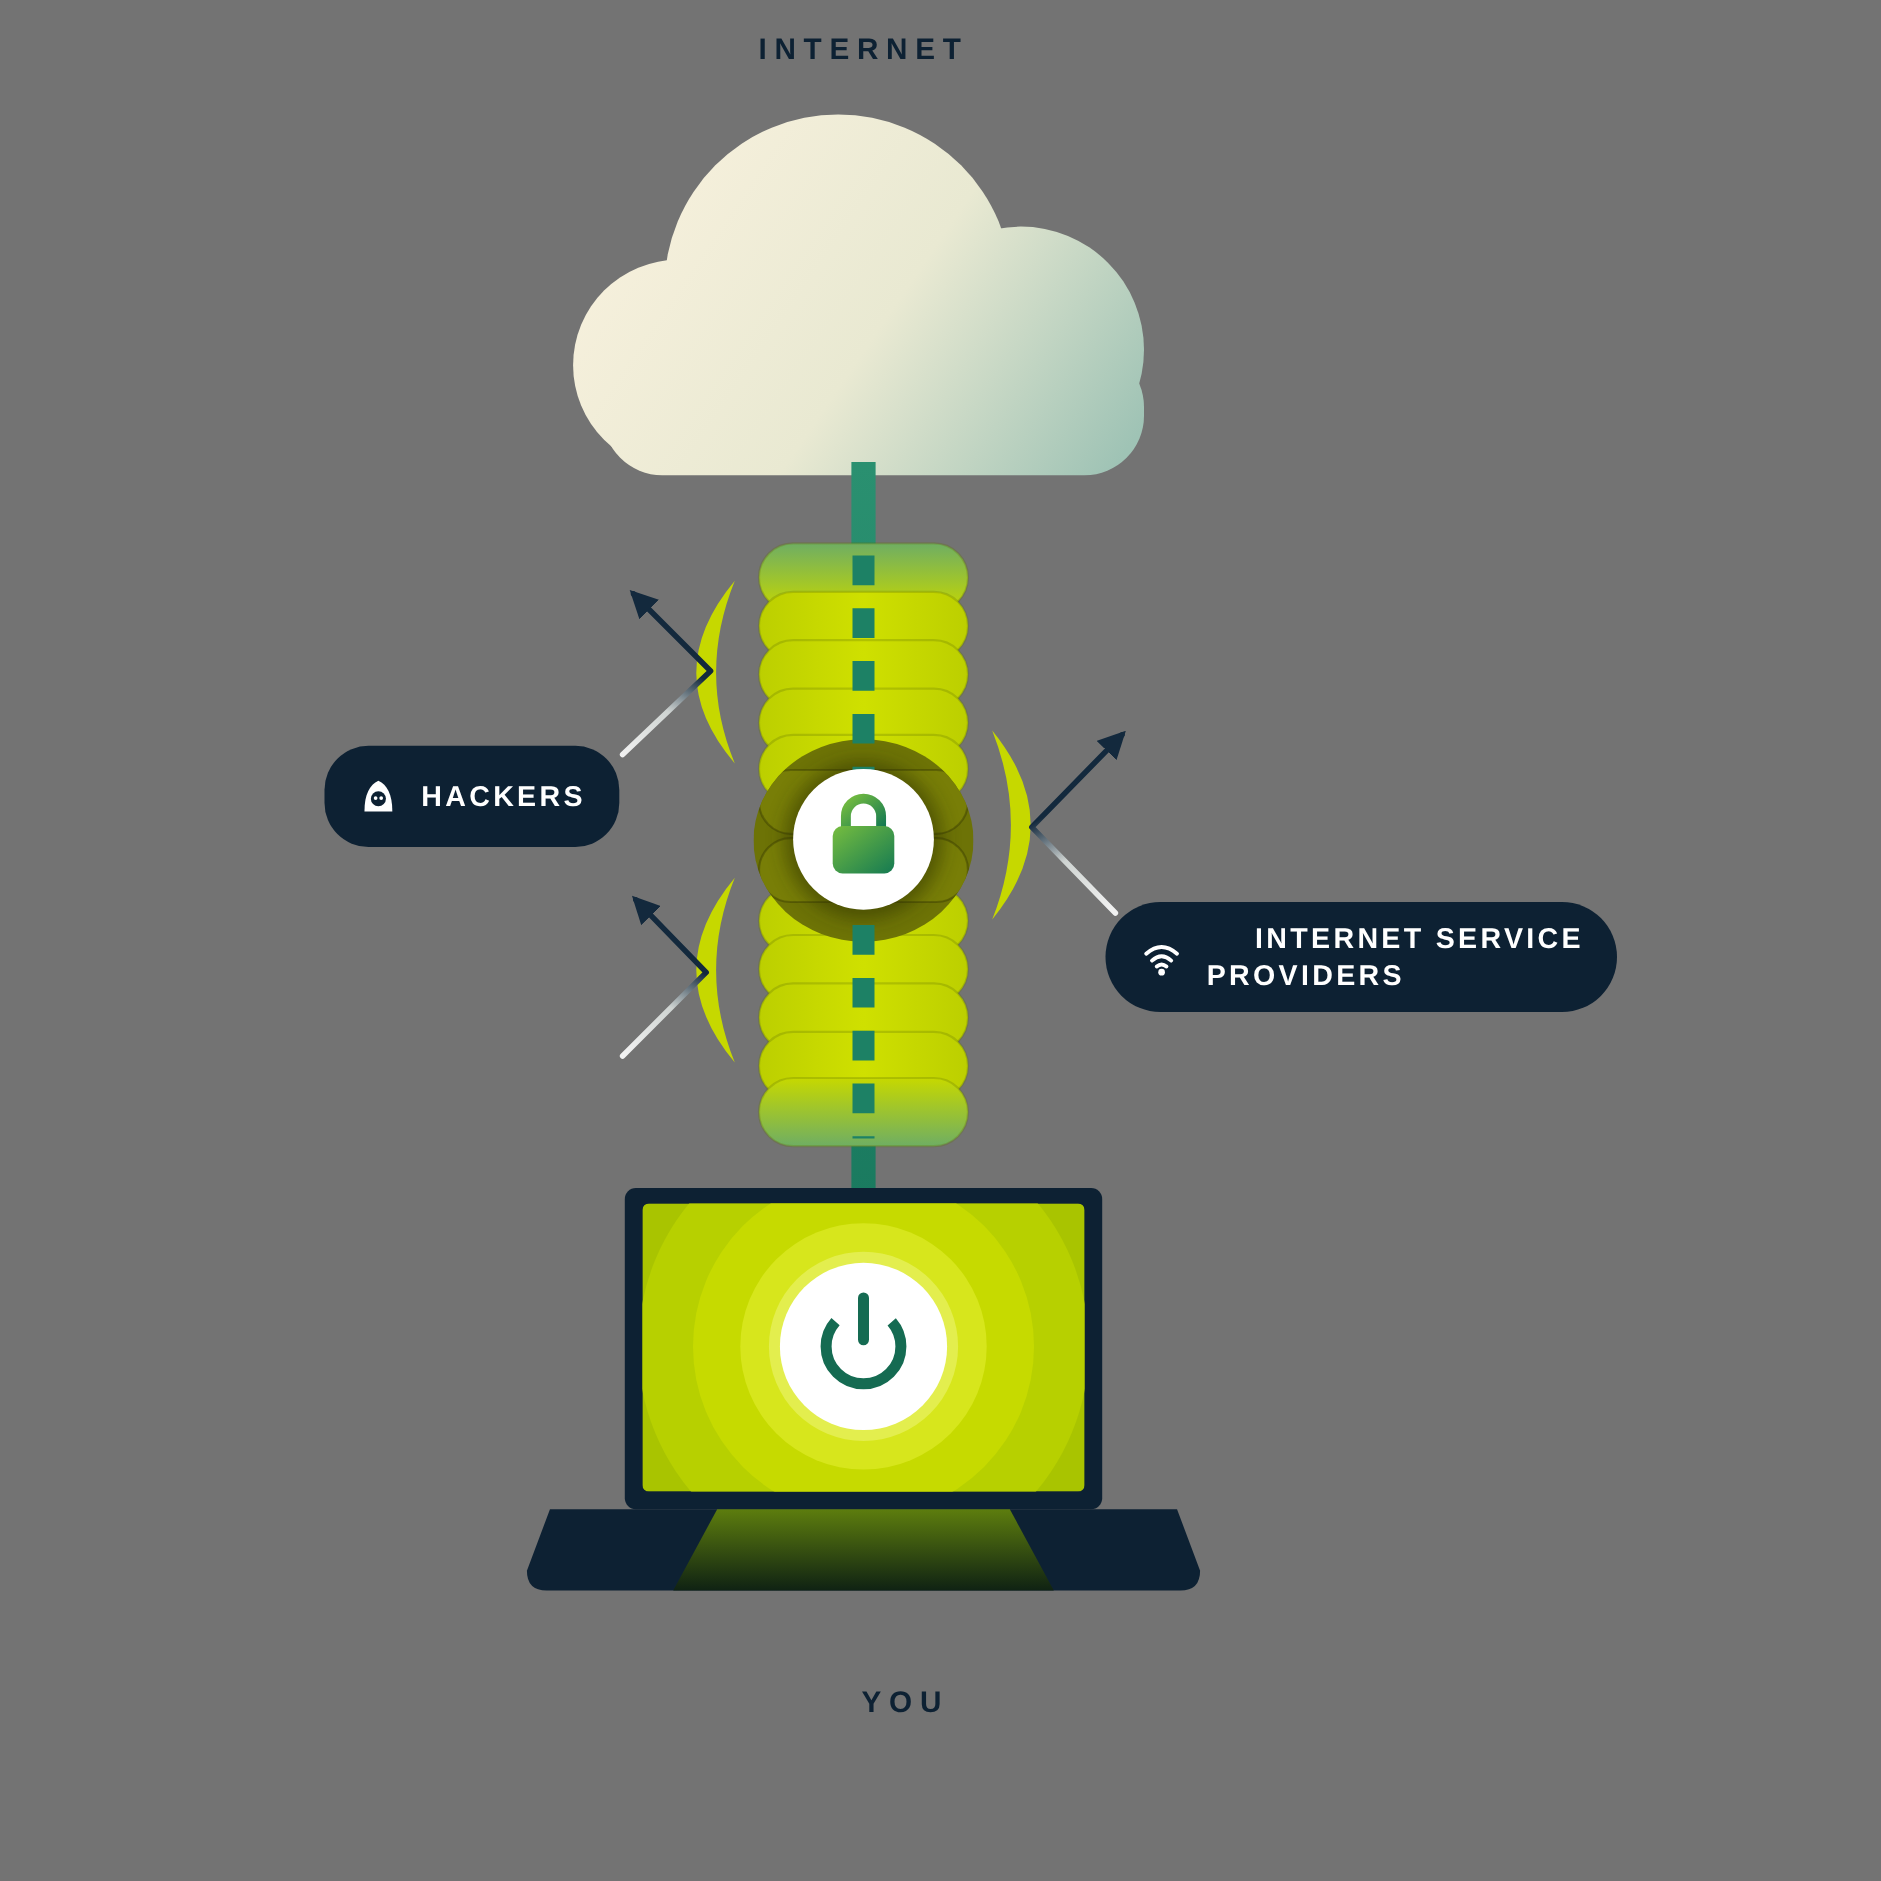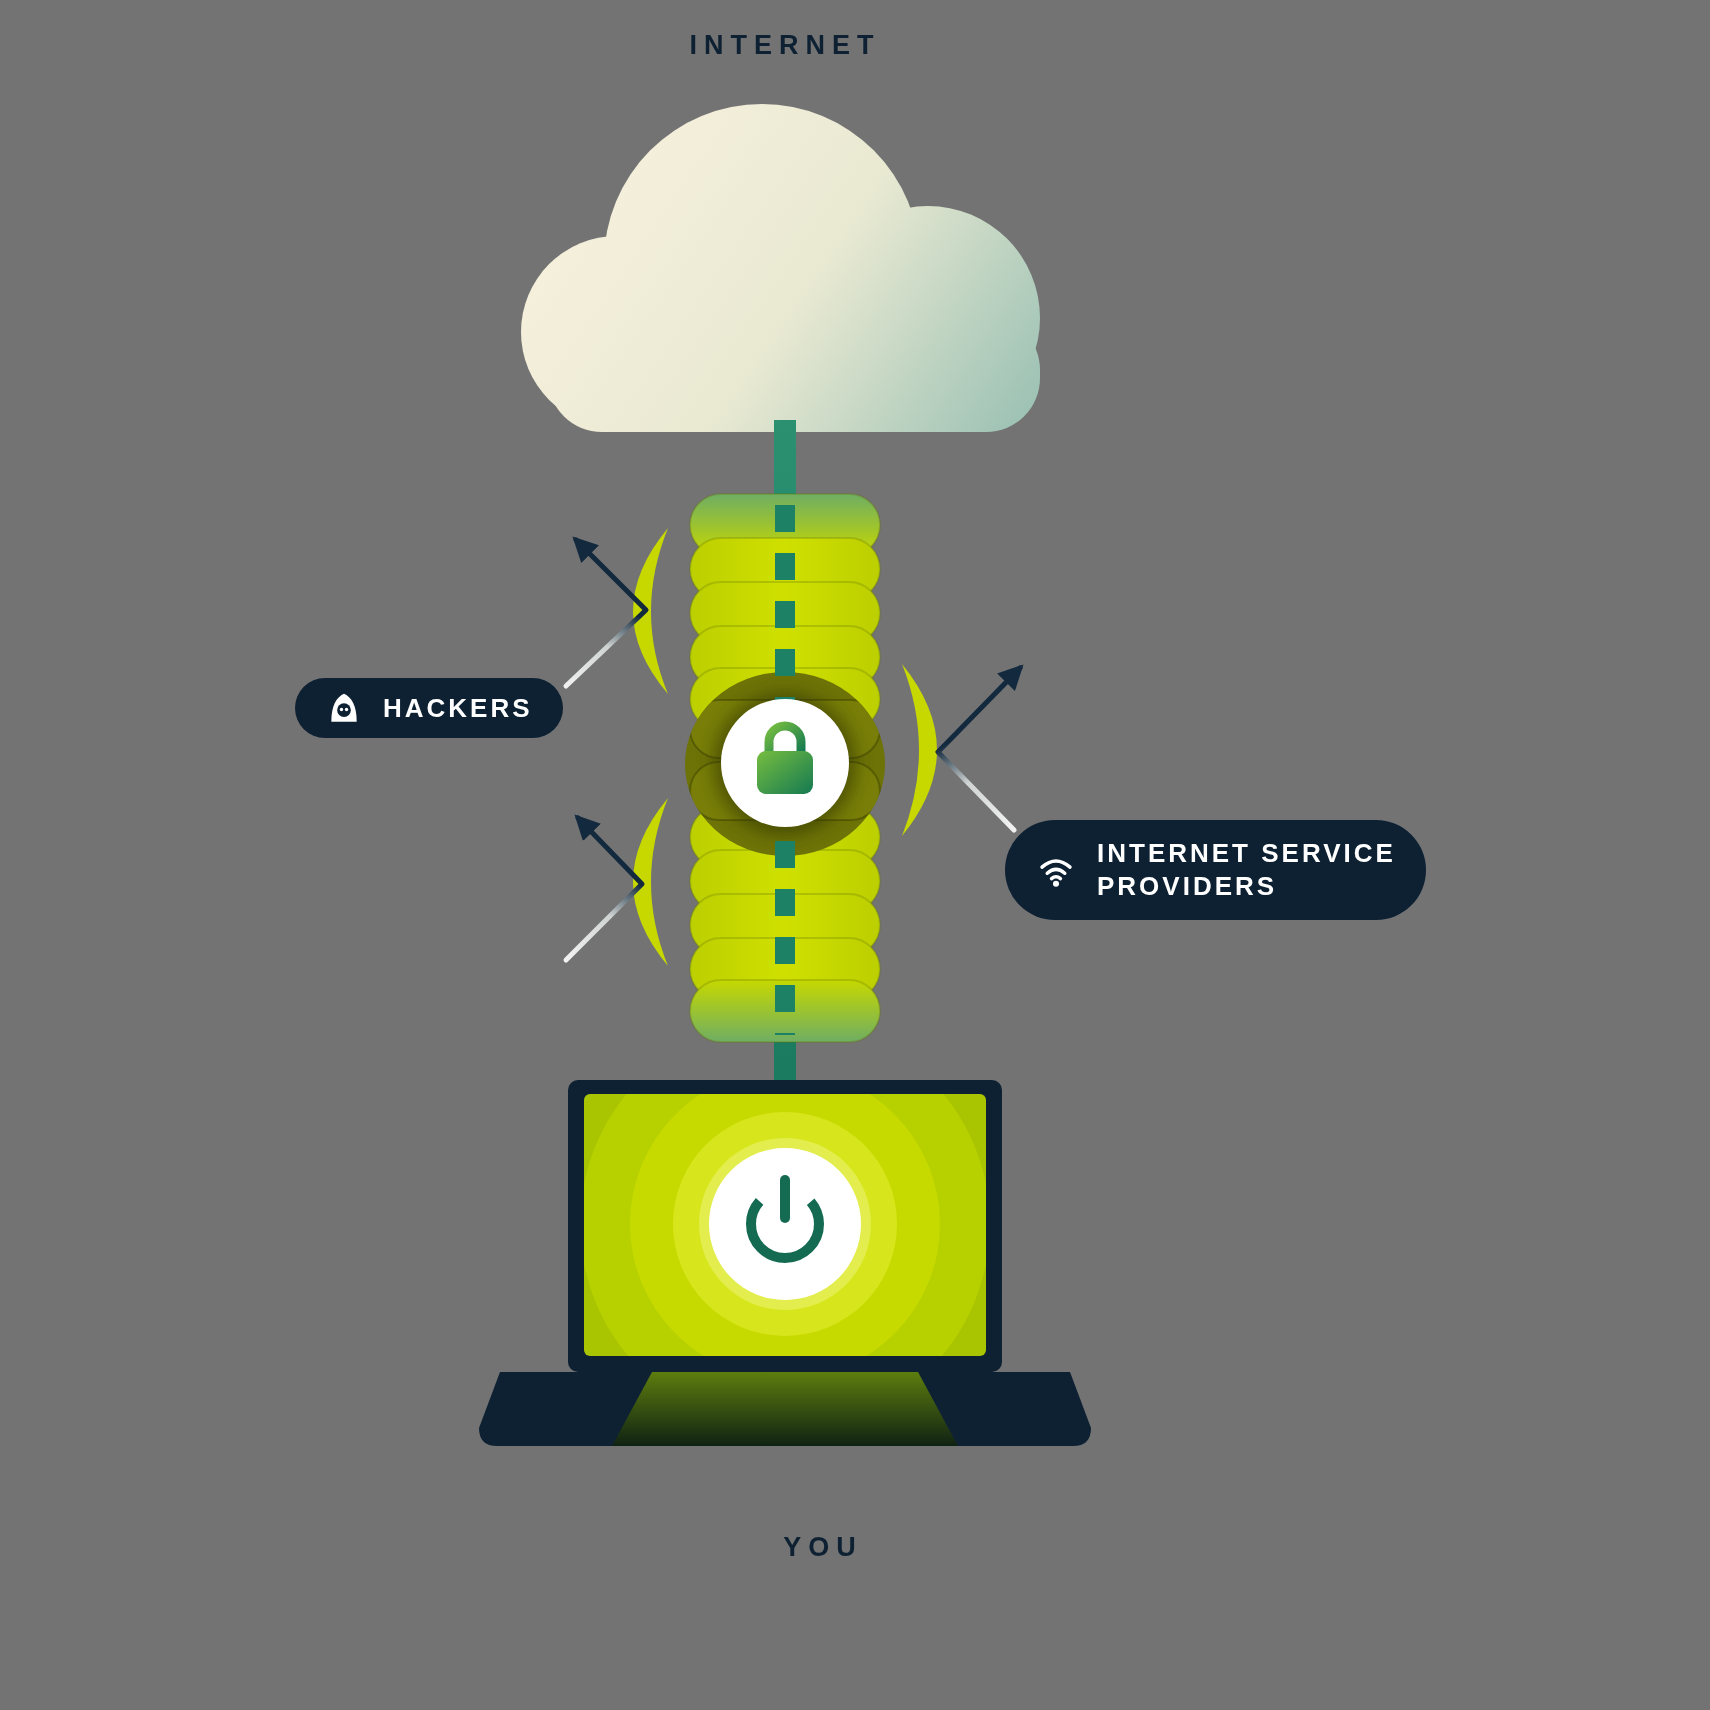--- a/index.html
+++ b/index.html
@@ -4,21 +4,21 @@
 <style>
   html,body{margin:0;padding:0;background:#5c7a5f;}
   body{font-family:"Liberation Sans","DejaVu Sans",sans-serif;}
   .stage{position:relative;width:1710px;height:1710px;background:#737373;overflow:hidden;}
   .art{position:absolute;left:0;top:0;}
   .cap{position:absolute;transform:translateX(-50%);color:#0d2133;font-weight:700;
        font-size:27px;letter-spacing:7px;white-space:nowrap;}
   .pill{position:absolute;display:flex;align-items:center;gap:20px;background:#0d2133;
         color:#ffffff;border-radius:40px;padding:0 30px;font-weight:700;font-size:26px;
         letter-spacing:3px;white-space:nowrap;}
-  .pill.h72{height:60px;}
+  .pill.h72{height:92px;}
   .pill.h100{height:100px;border-radius:50px;}
   .pill .txt{line-height:33px;}
   .pill svg{flex:0 0 auto;display:block;}
 </style>
 </head>
 <body>
 
 <div class="stage">
 
   <svg class="art" width="1710" height="1710" viewBox="0 0 1710 1710">
@@ -169,18 +169,18 @@
 
 
   <div class="pill h100" style="left:1005px;top:820px;">
     <svg width="42" height="42" viewBox="0 0 36 36">
       <path d="M6 15.5 Q18 5 30 15.5" fill="none" stroke="#ffffff" stroke-width="3" stroke-linecap="round"></path>
       <path d="M10.5 20.8 Q18 14.2 25.5 20.8" fill="none" stroke="#ffffff" stroke-width="3" stroke-linecap="round"></path>
       <path d="M14.2 25.4 Q18 22.2 21.8 25.4" fill="none" stroke="#ffffff" stroke-width="3" stroke-linecap="round"></path>
       <circle cx="18" cy="29.8" r="2.6" fill="#ffffff"></circle>
     </svg>
     <span class="txt">
-      <span style="display:block;">INTERNET SERVICE</span>
+      <span style="display:block;margin-left:44px;">INTERNET SERVICE</span>
       <span style="display:block;">PROVIDERS</span>
     </span>
   </div>
 
 </div>
 
 </body></html>

